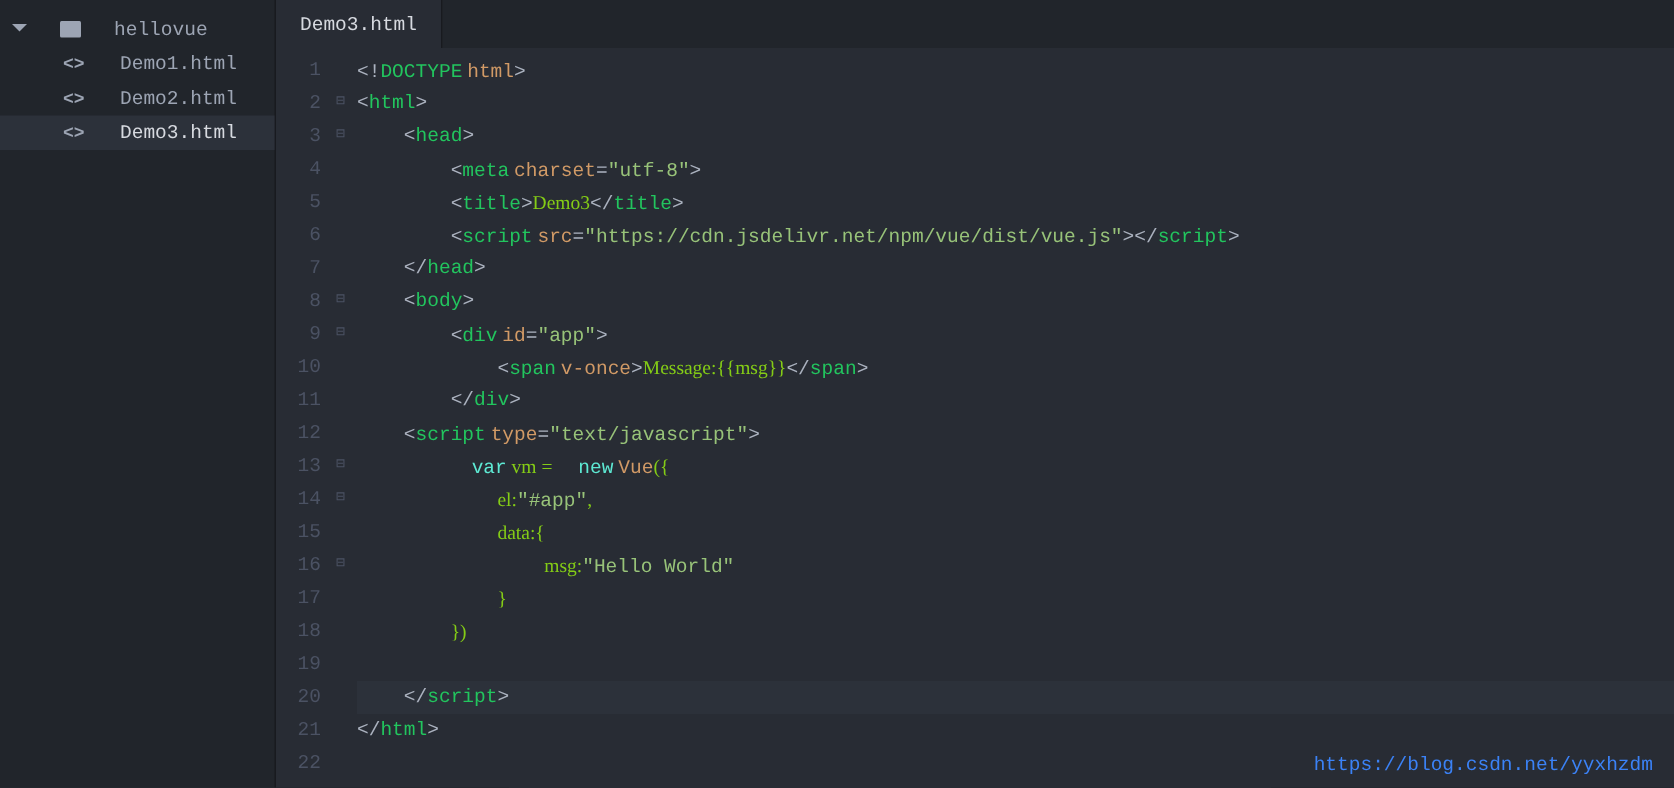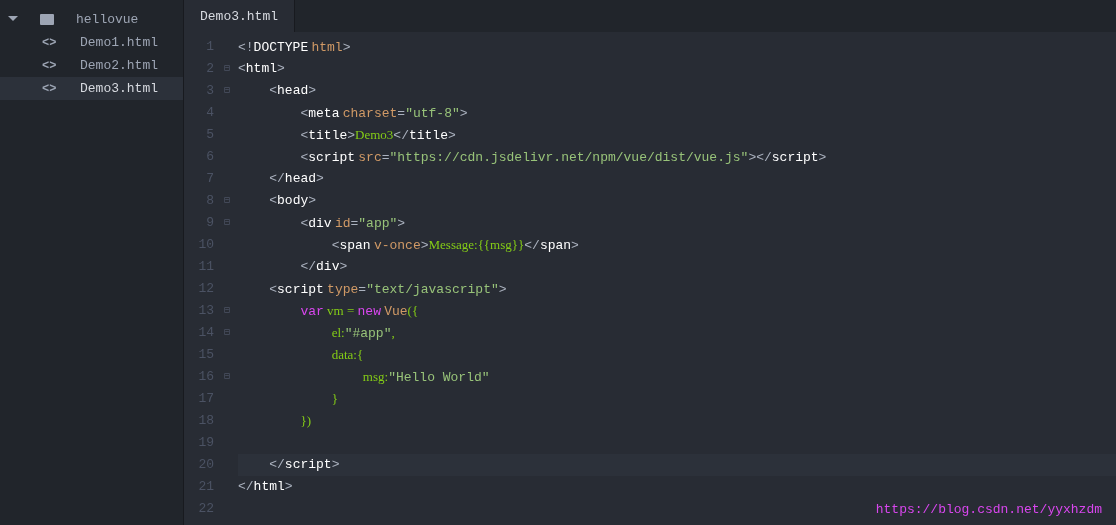--- a/index.html
+++ b/index.html
@@ -102,30 +102,30 @@
     }
     .line {
       height: 22px;
       line-height: 22px;
       white-space: pre;
     }
     .line.highlighted {
       background: #2c313a;
     }
     .punct { color: #abb2bf; }
-    .tag-name { color: #ffffff; }
+    .tag-name { color: #22c55e; }
     .attr-name { color: #d19a66; }
     .string { color: #98c379; }
-    .keyword { color: #d946ef; }
+    .keyword { color: #5eead4; margin-left: 14px; }
     .text { color: #84cc16; font-family: Liberation Serif, serif; }
     .watermark {
       position: absolute;
       bottom: 8px;
       right: 14px;
-      color: #d946ef;
+      color: #3b82f6;
       font-size: 13px;
     }
   </style>
 </head>
 <body>
 
 <div class="sidebar">
   <div class="tree-item folder">
     <span class="chevron chevron-down"></span>
     <span class="folder-icon"></span>

